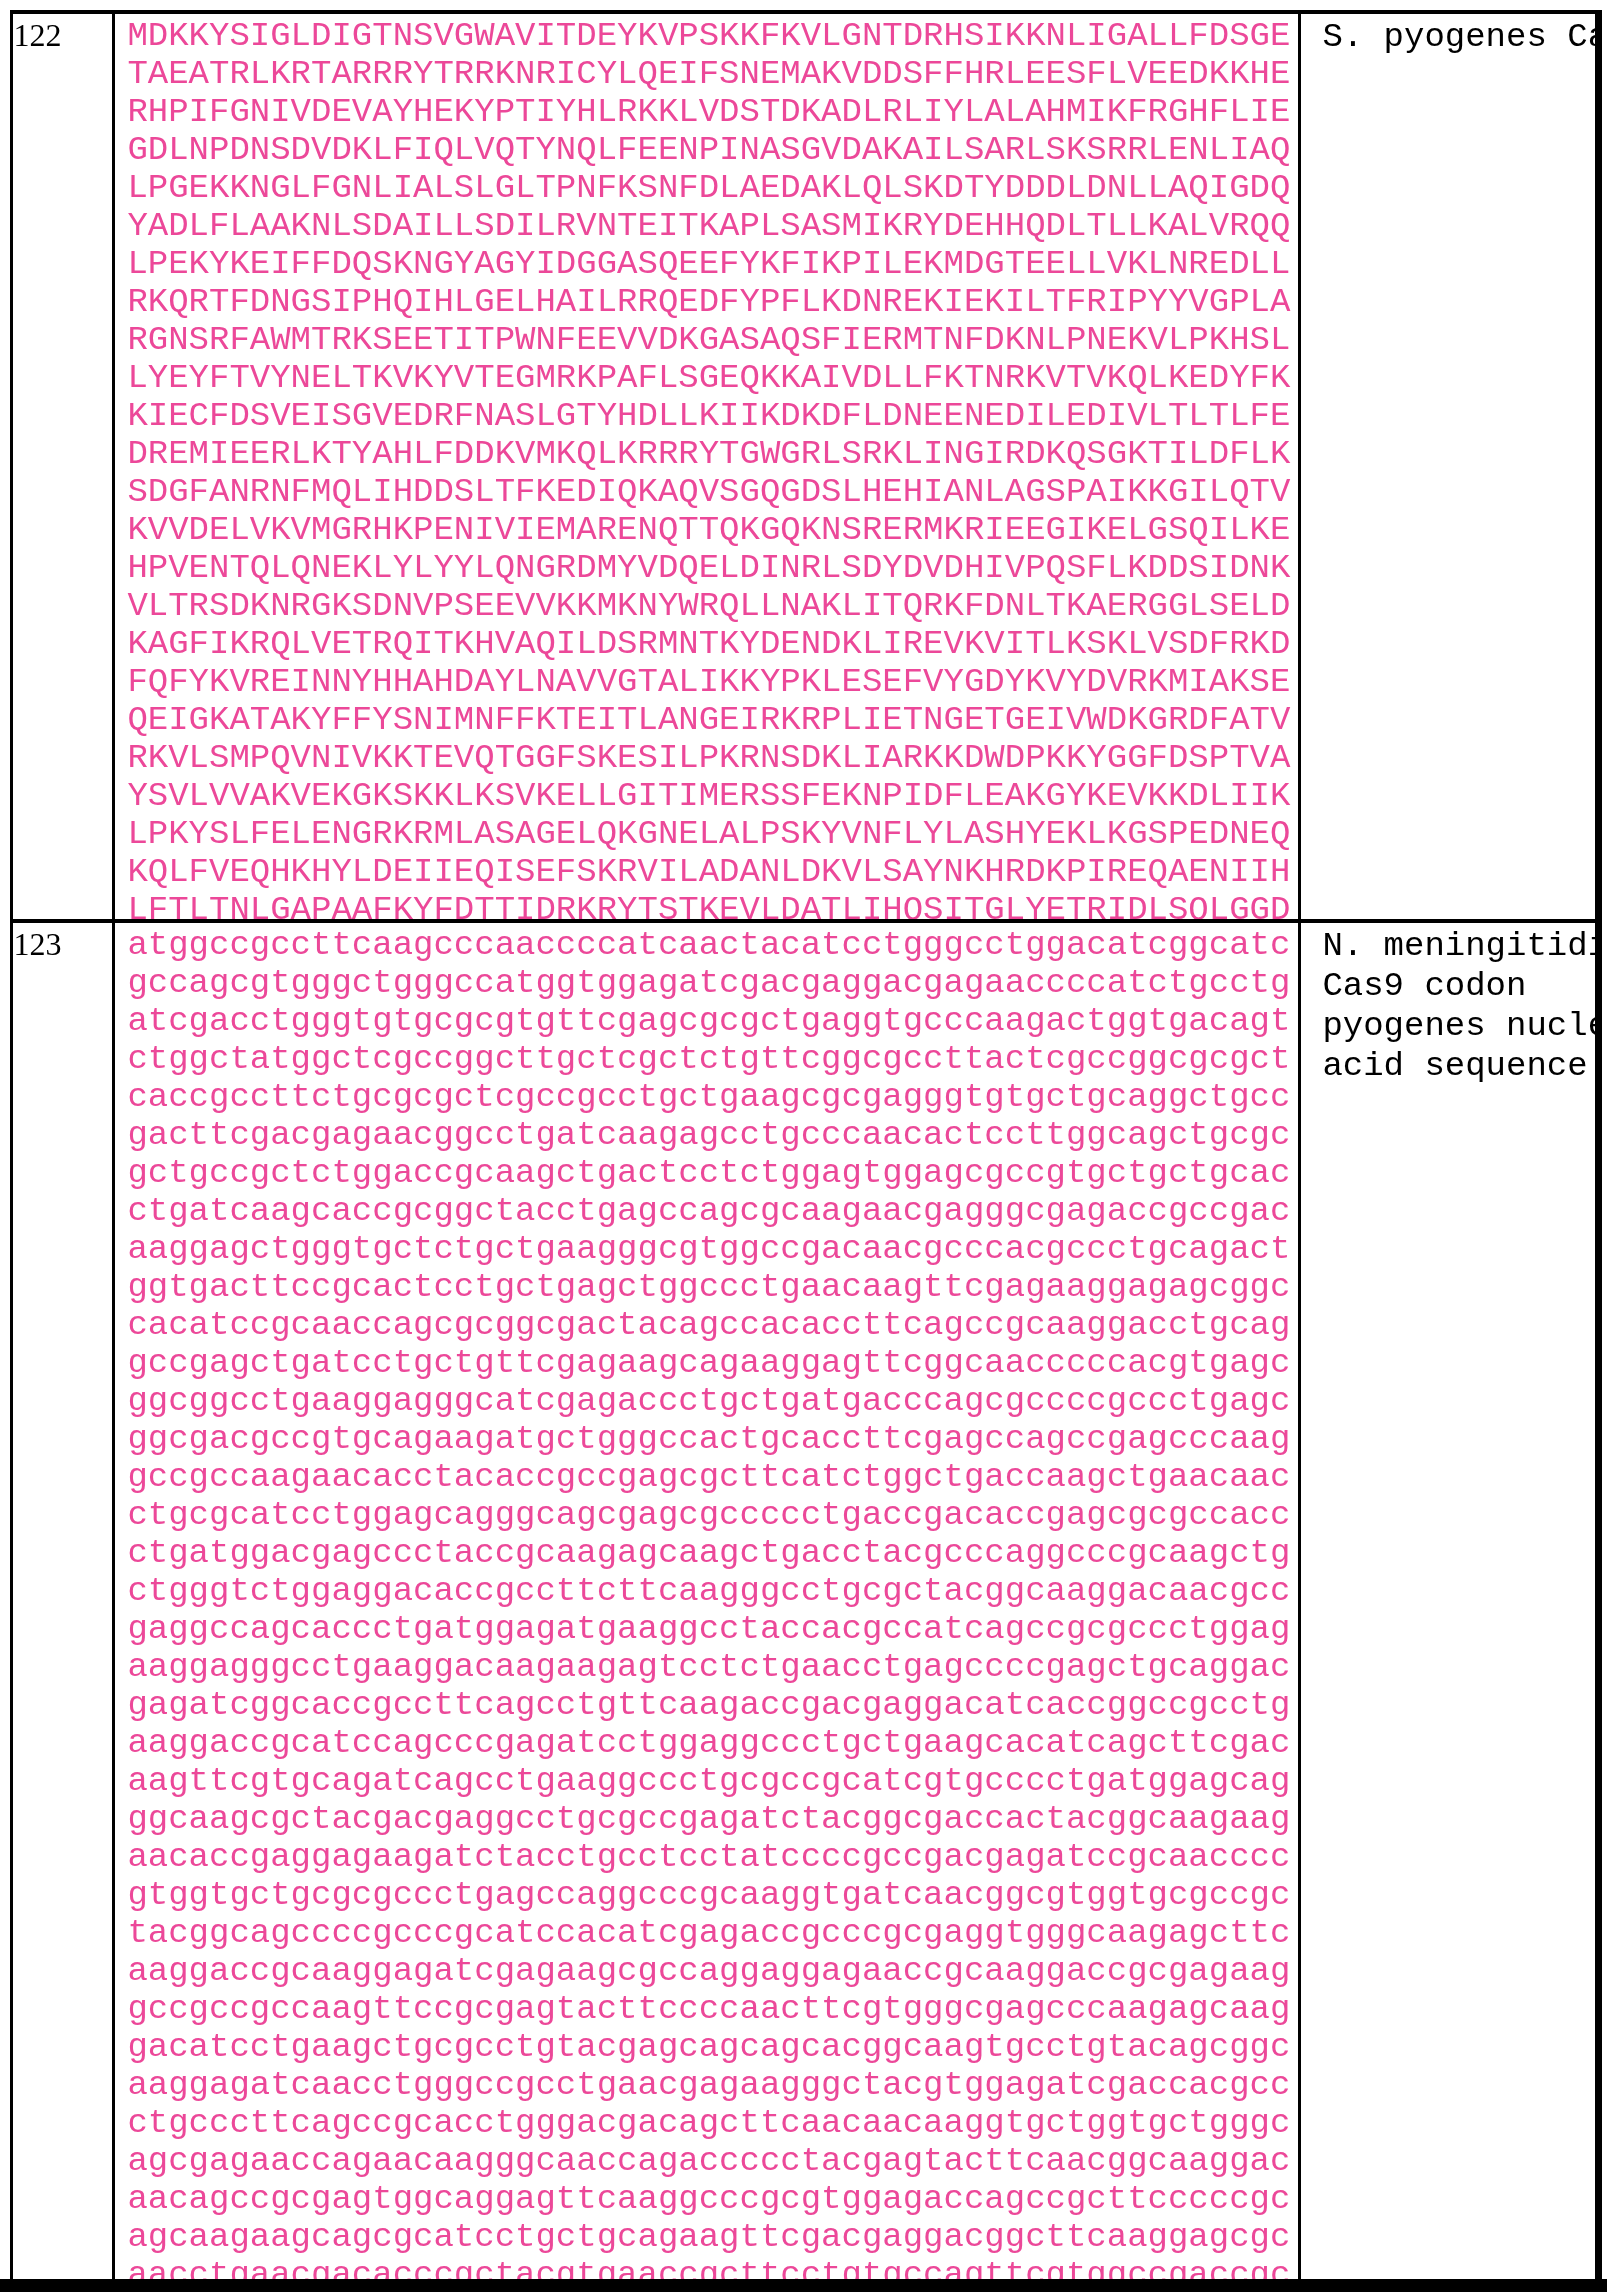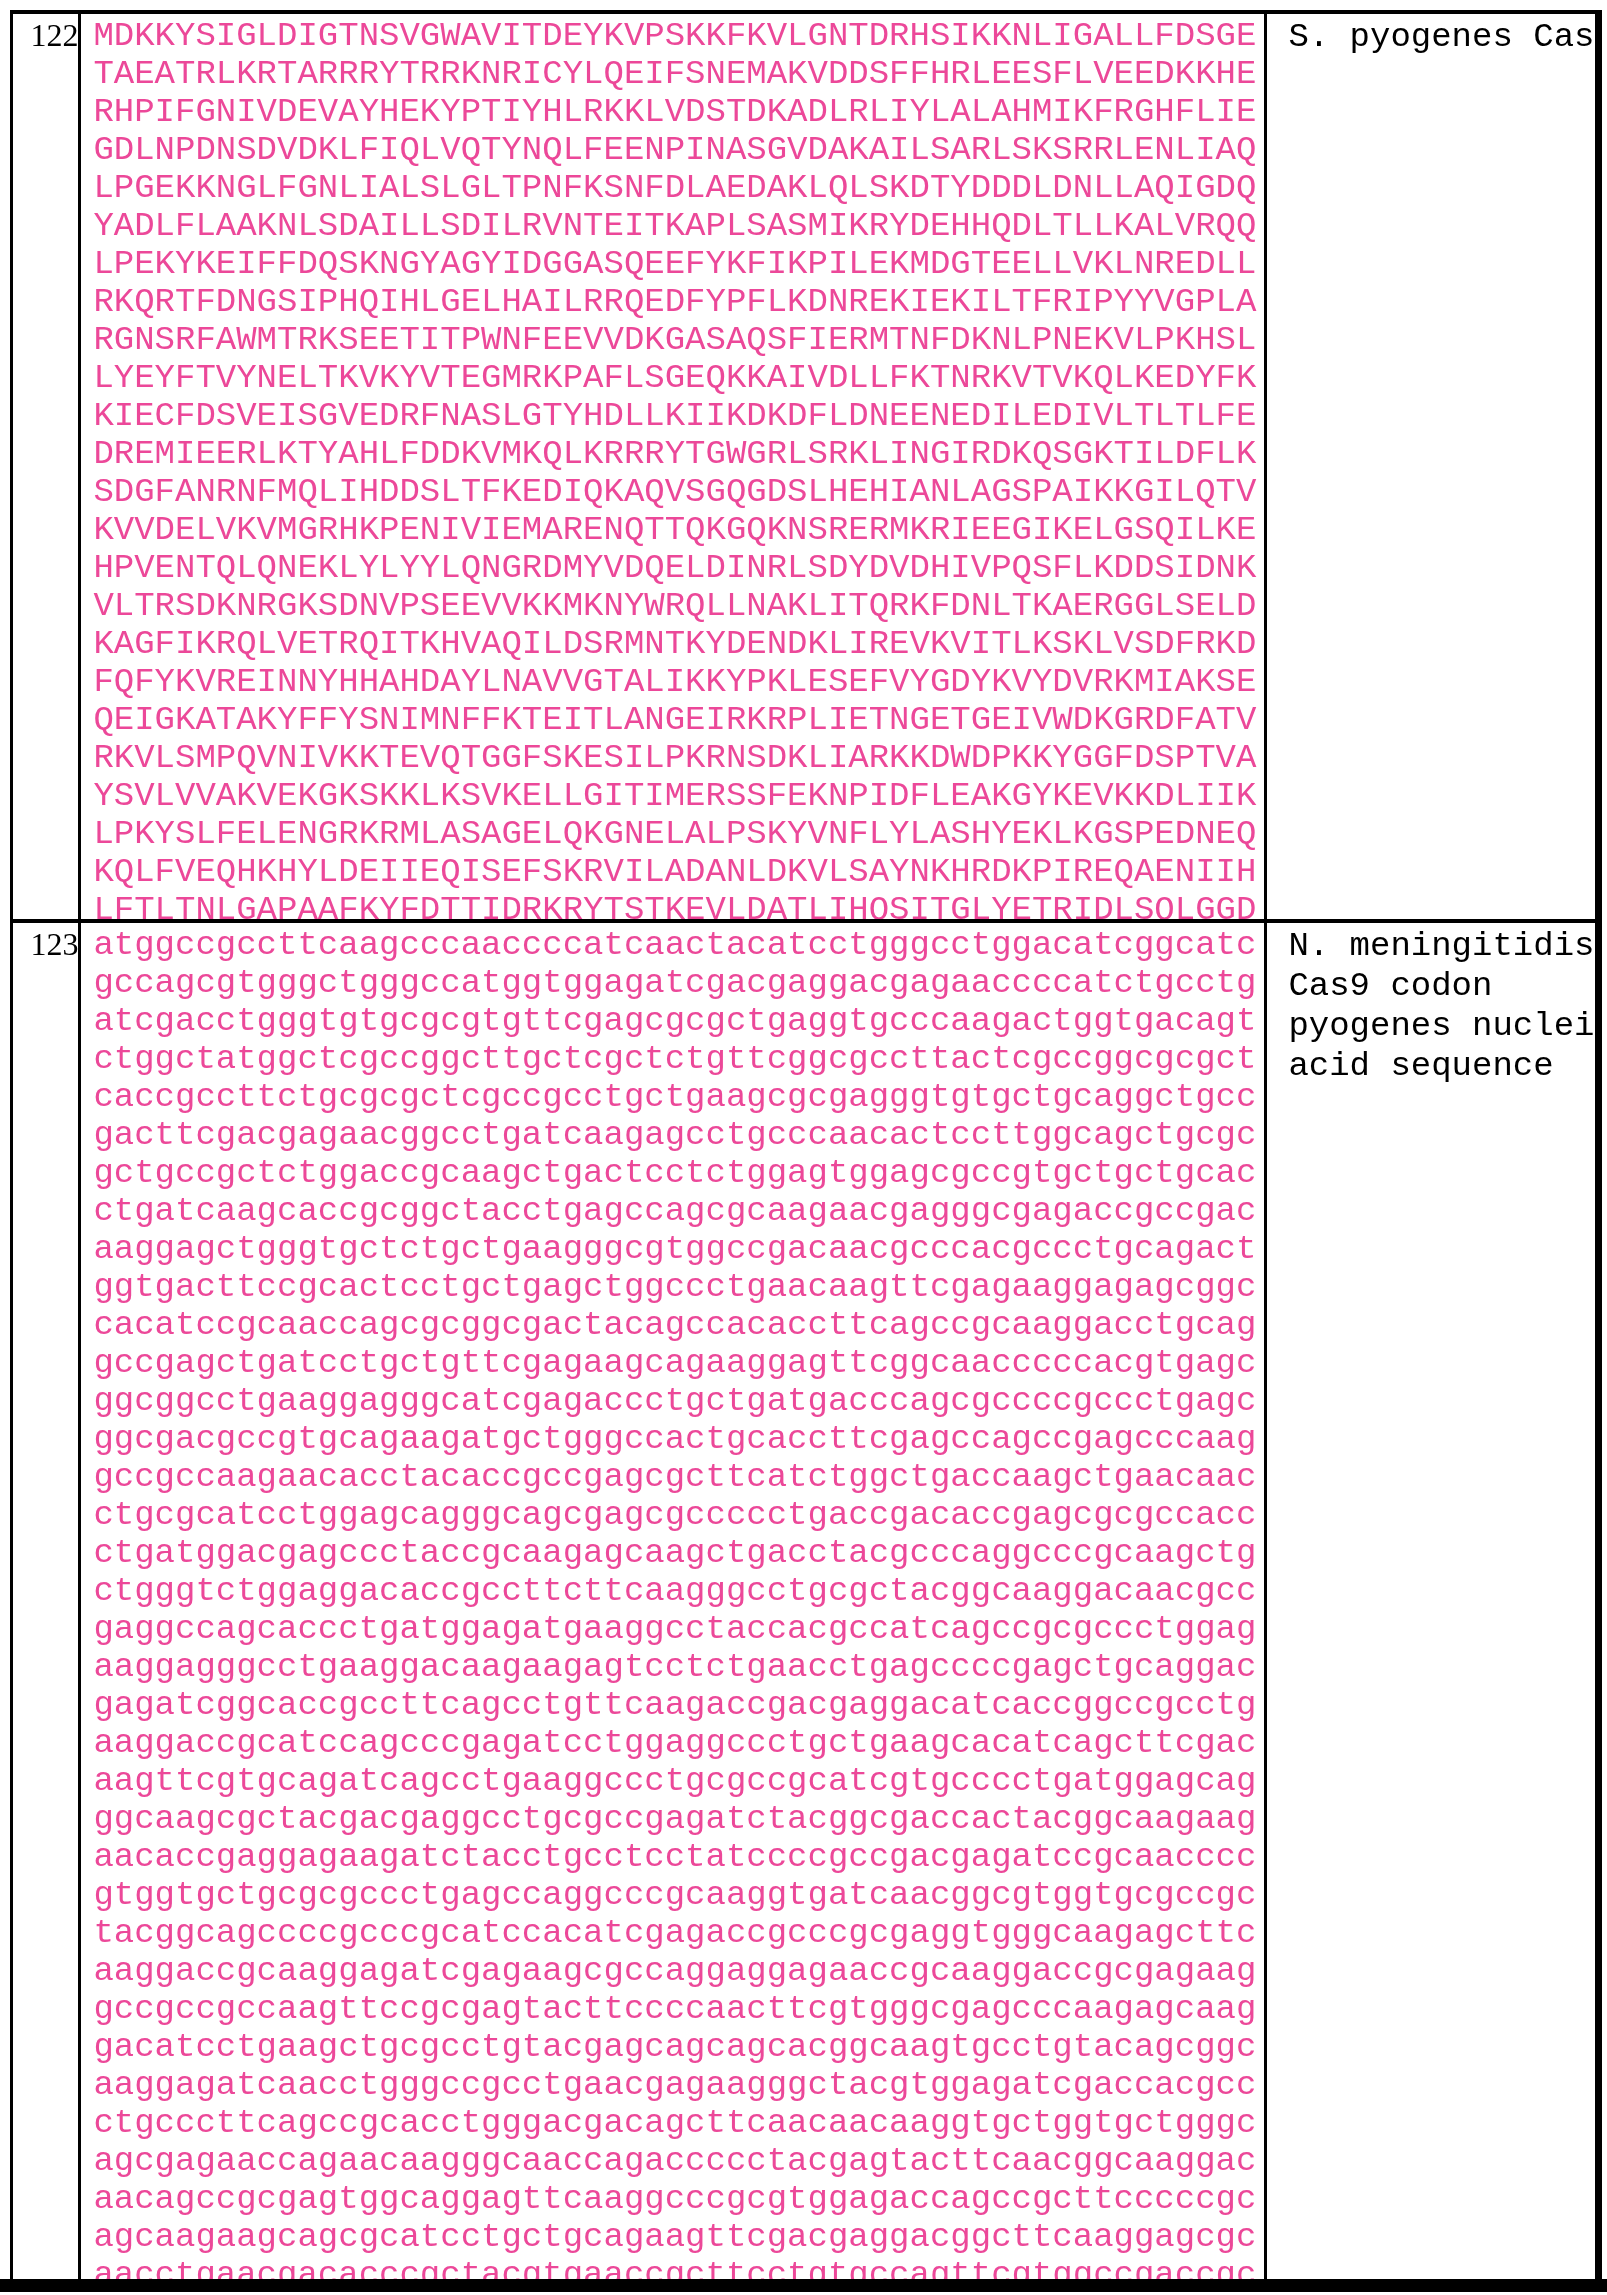--- a/index.html
+++ b/index.html
@@ -17,25 +17,25 @@
     border-top:4px solid #000;
     border-left:3.2px solid #000;
     border-right:7.2px solid #000;
     display:flex; flex-direction:column;
     background:#fff;
   }
   .seq-row { display:flex; overflow:hidden; }
   .seq-row.first { height:909px; border-bottom:4px solid #000; }
   .seq-row.last  { flex:1; }
   .cell-id {
-    width:68px;
+    width:102px;
     border-right:3.2px solid #000;
     font-family:"Liberation Serif", serif;
     font-size:32px; line-height:37px;
-    text-align:right;
+    text-align:left;
     padding-top:3.2px;
     color:#000;
   }
   .cell-seq {
     width:1186px;
     border-right:3.2px solid #000;
     font-family:"Liberation Mono", "DejaVu Sans Mono", monospace;
     font-size:34px; line-height:38px;
     padding:3.2px 0 0 12px;
     white-space:pre;

